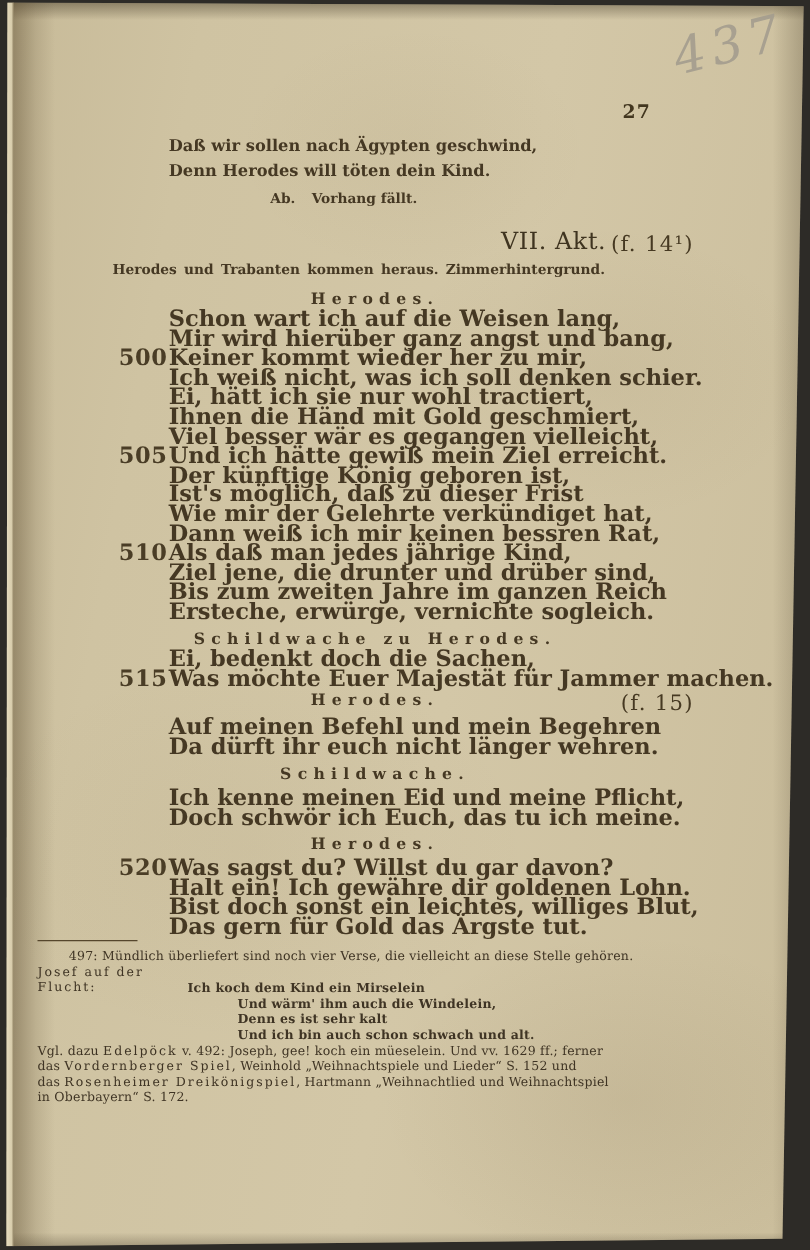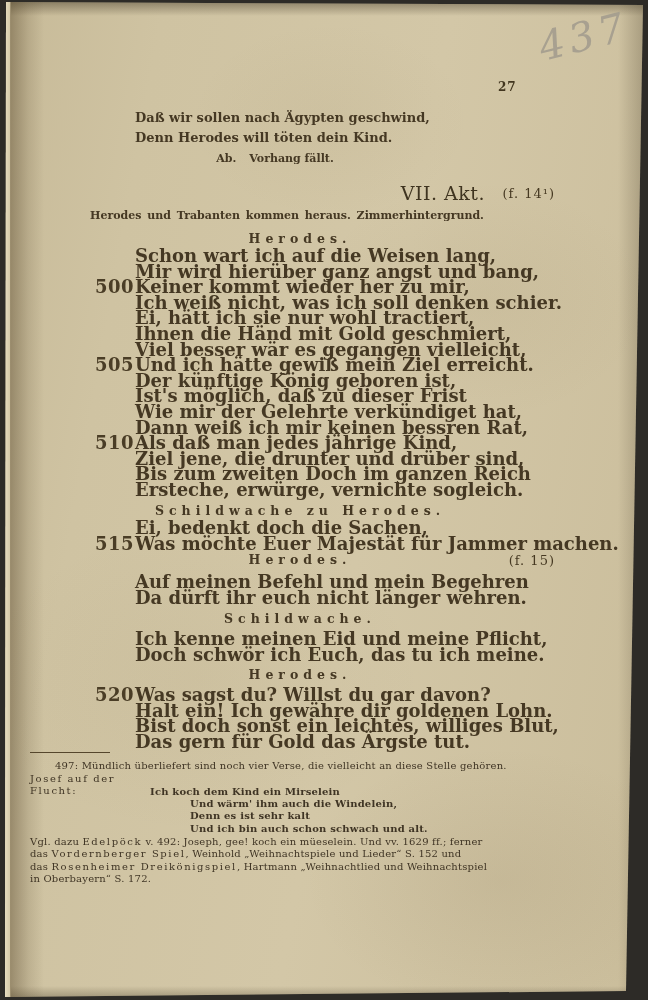--- a/index.html
+++ b/index.html
@@ -19,40 +19,40 @@
         background:linear-gradient(0deg,rgba(58,48,30,.38),rgba(58,48,30,0));}
   .edge-right{position:absolute;right:0;top:0;width:30px;height:100%;
         background:linear-gradient(270deg,rgba(58,48,30,.30),rgba(58,48,30,0));}
   .left-sliver{position:absolute;left:5px;top:0;width:6px;height:100%;
         background:linear-gradient(90deg,#e6dcbf,#d2c6a4);}
   .gutter{position:absolute;left:10px;top:0;width:34px;height:100%;
         background:linear-gradient(90deg,rgba(92,76,48,.48),rgba(92,76,48,.16) 55%,rgba(92,76,48,0));}
 
   .hand{position:absolute;left:538px;top:14px;width:110px;font-size:40px;line-height:1;
         color:#a39d8e;transform:rotate(-14deg);font-style:italic;letter-spacing:5px;opacity:.9;}
-  .pagenum{position:absolute;left:498px;top:80px;font-size:12px;font-weight:bold;
+  .pagenum{position:absolute;left:498px;top:80px;font-size:15px;font-weight:bold;
         color:#42361f;letter-spacing:1px;}
 
   .content{position:absolute;left:95px;top:0;width:460px;color:#453823;}
   .abs{position:absolute;left:0;width:100%;}
 
   .vrow{position:relative;padding-left:40px;line-height:15.6px;font-size:18px;
         font-weight:bold;white-space:nowrap;}
   .vrow .lnum{position:absolute;left:0;top:0;width:34px;font-weight:bold;
         letter-spacing:.5px;color:#4a3d26;}
   .prelude .vrow{line-height:19.5px;font-size:13px;}
 
   .cue{position:absolute;left:60px;top:152px;width:240px;text-align:center;
         font-size:11px;font-weight:bold;white-space:nowrap;}
   .cue .gap{display:inline-block;width:13px;}
 
   .act-row{position:absolute;left:0;top:182px;width:100%;height:24px;}
   .act-title{position:absolute;left:0;top:0;width:390px;text-align:right;
         font-size:19px;font-weight:normal;letter-spacing:.5px;color:#3f3420;}
-  .folio{position:absolute;right:0;top:4px;font-size:13px;font-weight:normal;
+  .folio{position:absolute;right:0;top:4px;font-size:17px;font-weight:normal;
         letter-spacing:1px;color:#463922;}
   .scene-dir{position:absolute;left:-5px;top:209px;width:360px;text-align:left;
         font-size:11px;font-weight:bold;word-spacing:2px;white-space:nowrap;}
 
   .speaker-row{position:absolute;left:0;width:100%;height:18px;}
   .speaker{position:absolute;left:0;top:0;width:410px;text-align:center;font-size:12.5px;
         font-weight:bold;letter-spacing:5px;white-space:nowrap;}
   .speaker-row .folio{top:1px;}
 
   .fn-rule{position:absolute;left:30px;top:752px;width:80px;border-top:1.5px solid #55462c;}
@@ -113,21 +113,21 @@
         <div class="vrow"><span class="lnum"></span><span>Ei, hätt ich sie nur wohl tractiert,</span></div>
         <div class="vrow"><span class="lnum"></span><span>Ihnen die Händ mit Gold geschmiert,</span></div>
         <div class="vrow"><span class="lnum"></span><span>Viel besser wär es gegangen vielleicht,</span></div>
         <div class="vrow"><span class="lnum">505</span><span>Und ich hätte gewiß mein Ziel erreicht.</span></div>
         <div class="vrow"><span class="lnum"></span><span>Der künftige König geboren ist,</span></div>
         <div class="vrow"><span class="lnum"></span><span>Ist's möglich, daß zu dieser Frist</span></div>
         <div class="vrow"><span class="lnum"></span><span>Wie mir der Gelehrte verkündiget hat,</span></div>
         <div class="vrow"><span class="lnum"></span><span>Dann weiß ich mir keinen bessren Rat,</span></div>
         <div class="vrow"><span class="lnum">510</span><span>Als daß man jedes jährige Kind,</span></div>
         <div class="vrow"><span class="lnum"></span><span>Ziel jene, die drunter und drüber sind,</span></div>
-        <div class="vrow"><span class="lnum"></span><span>Bis zum zweiten Doch im ganzen Reich</span></div>
+        <div class="vrow"><span class="lnum"></span><span>Bis zum zweiten Jahre im ganzen Reich</span></div>
         <div class="vrow"><span class="lnum"></span><span>Ersteche, erwürge, vernichte sogleich.</span></div>
       </div>
 
       <div class="speaker-row" style="top:503px">
         <span class="speaker">Schildwache zu Herodes.</span>
       </div>
       <div class="abs" style="top:520px">
         <div class="vrow"><span class="lnum"></span><span>Ei, bedenkt doch die Sachen,</span></div>
         <div class="vrow"><span class="lnum">515</span><span>Was möchte Euer Majestät für Jammer machen.</span></div>
       </div>

